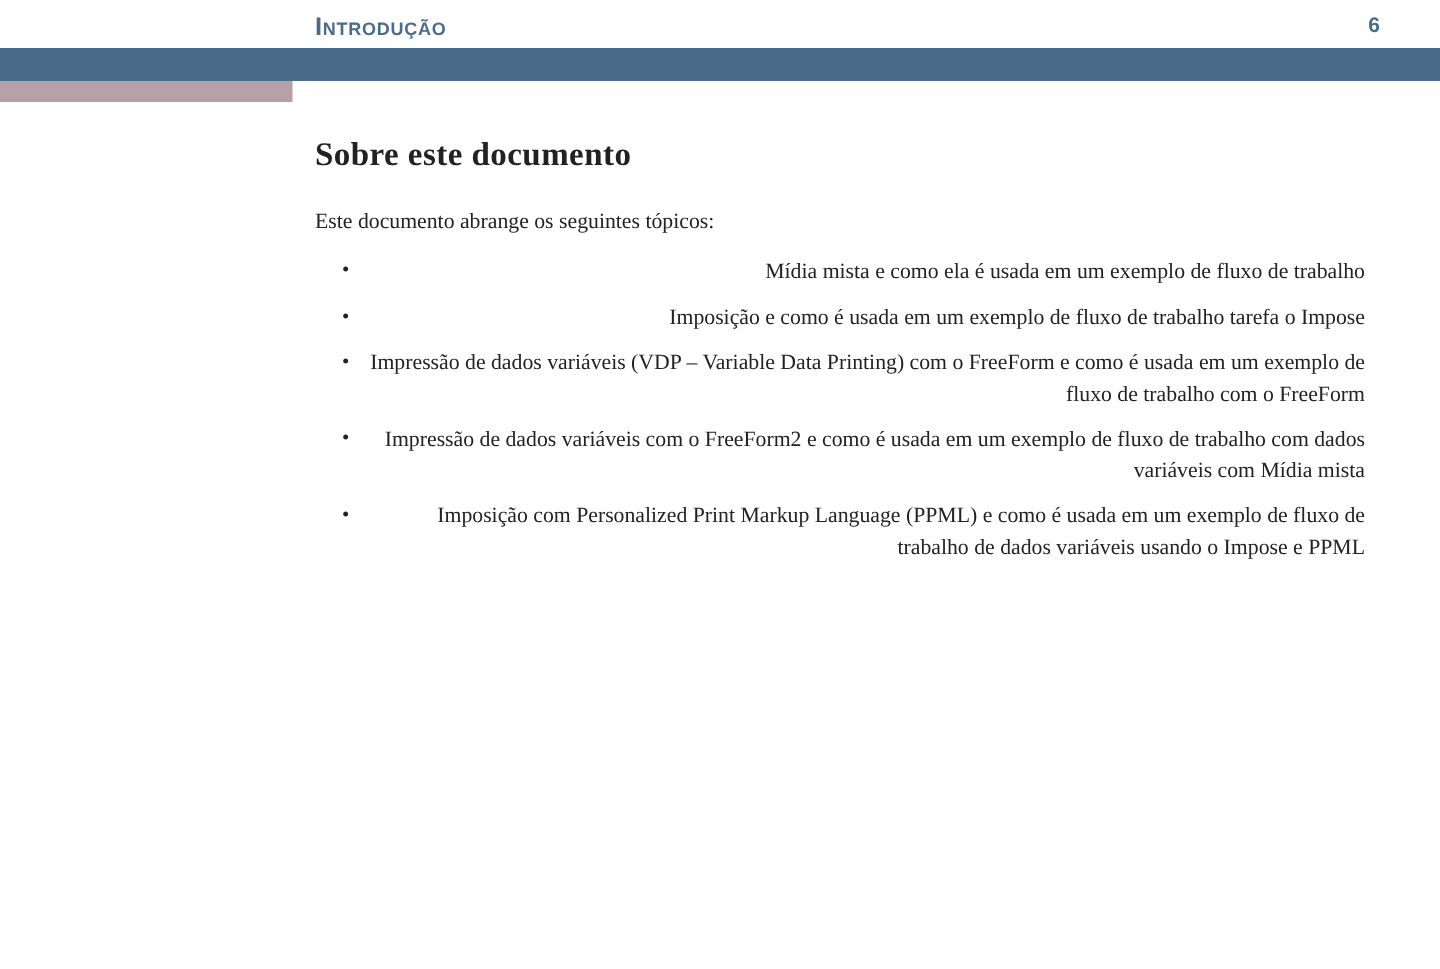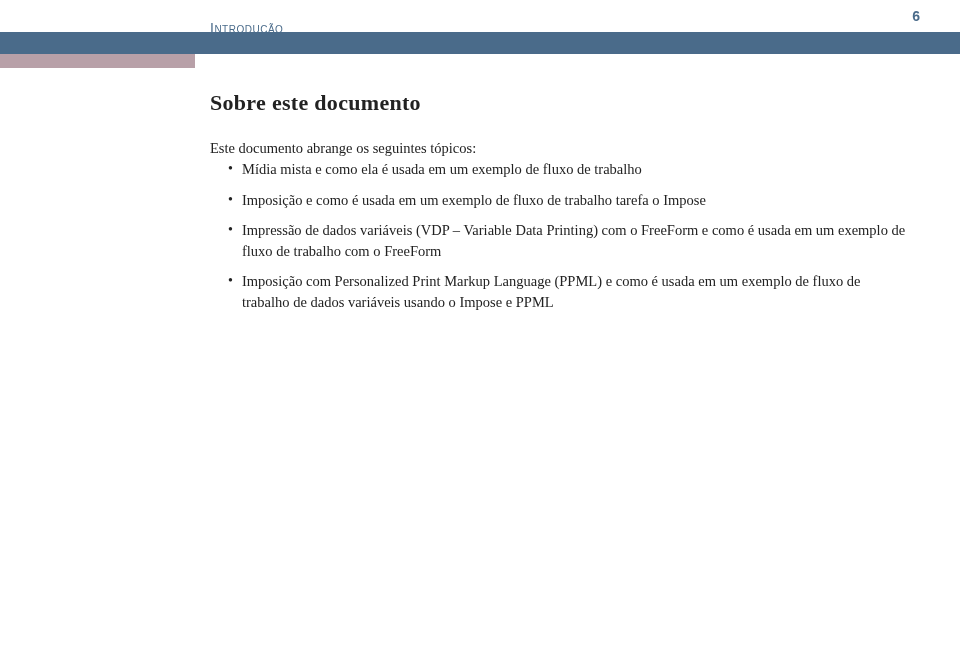--- a/index.html
+++ b/index.html
@@ -14,27 +14,27 @@
   .header-bar {
     position: absolute;
     top: 32px;
     left: 0;
     width: 100%;
     height: 22px;
     background: #4a6b8a;
   }
   .header-label {
     position: absolute;
-    top: 20px;
+    top: 8px;
     left: 210px;
     color: #4a6b8a;
-    font-size: 14px;
+    font-size: 17px;
     font-variant: small-caps;
     letter-spacing: 0.5px;
-    font-weight: normal;
+    font-weight: bold;
     font-family: 'Arial Narrow', Arial, sans-serif;
   }
   .page-number {
     position: absolute;
     top: 8px;
     right: 40px;
     color: #4a6b8a;
     font-size: 14px;
     font-weight: bold;
     font-family: 'Arial Narrow', Arial, sans-serif;
@@ -58,34 +58,36 @@
     font-weight: bold;
     font-size: 22px;
     color: #222;
     margin-bottom: 22px;
     letter-spacing: 0.3px;
   }
   .intro {
     font-family: Georgia, 'Times New Roman', serif;
     font-size: 14.5px;
     color: #222;
+    margin-bottom: 12px;
     line-height: 1.45;
   }
   ul {
     list-style: none;
     padding-left: 18px;
   }
   li {
     font-family: Georgia, 'Times New Roman', serif;
     font-size: 14.5px;
     color: #222;
     line-height: 1.42;
     margin-bottom: 10px;
     position: relative;
     padding-left: 14px;
+    text-align: right;
   }
   li::before {
     content: "•";
     position: absolute;
     left: 0;
     top: 0;
     color: #222;
     font-size: 14px;
   }
 </style>
@@ -97,15 +99,16 @@
 <div class="header-bar"></div>
 <div class="header-accent"></div>
 
 <div class="content">
   <h1>Sobre este documento</h1>
   <p class="intro">Este documento abrange os seguintes tópicos:</p>
   <ul>
     <li>Mídia mista e como ela é usada em um exemplo de fluxo de trabalho</li>
     <li>Imposição e como é usada em um exemplo de fluxo de trabalho tarefa o Impose</li>
     <li>Impressão de dados variáveis (VDP – Variable Data Printing) com o FreeForm e como é usada em um exemplo de fluxo de trabalho com o FreeForm</li>
+    <li>Impressão de dados variáveis com o FreeForm2 e como é usada em um exemplo de fluxo de trabalho com dados variáveis com Mídia mista</li>
     <li>Imposição com Personalized Print Markup Language (PPML) e como é usada em um exemplo de fluxo de trabalho de dados variáveis usando o Impose e PPML</li>
   </ul>
 </div>
 
 </body></html>

